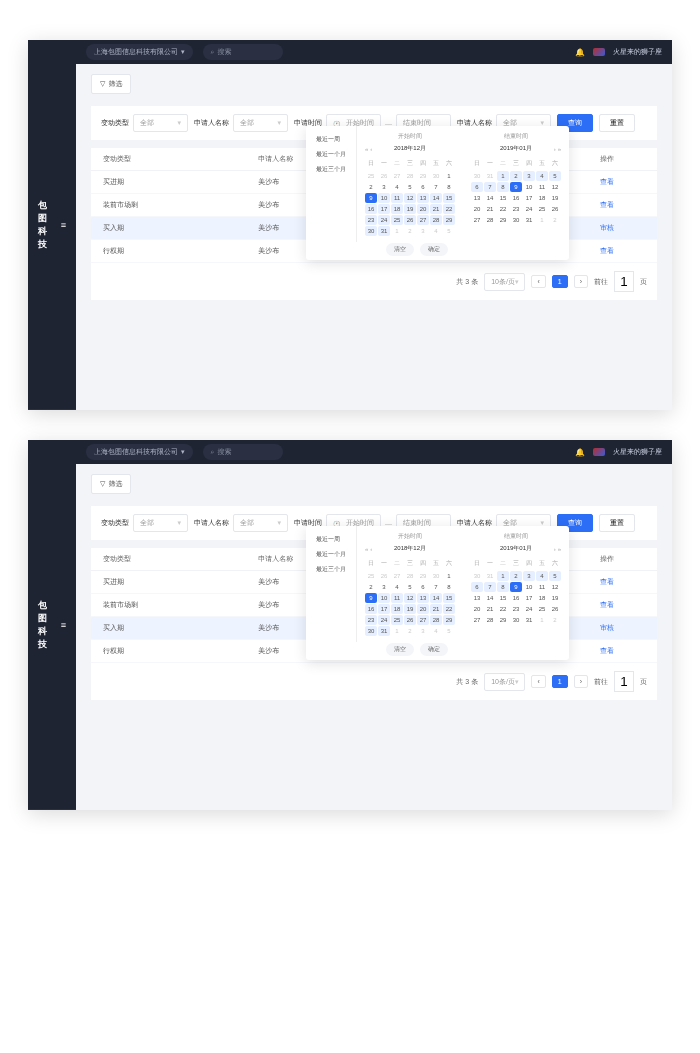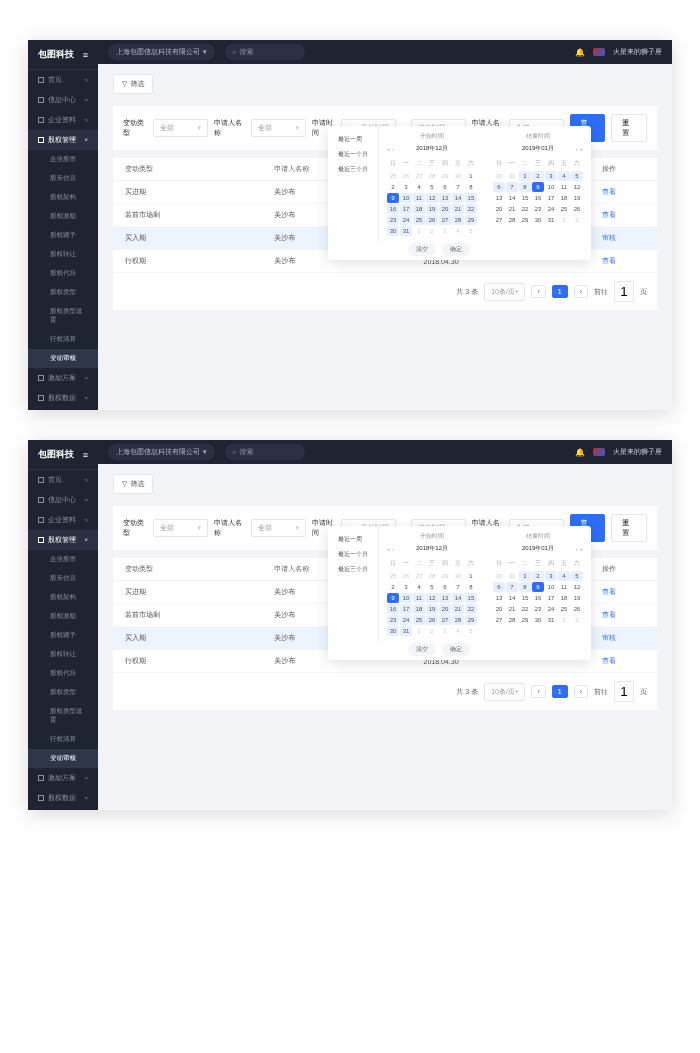--- a/index.html
+++ b/index.html
@@ -1,19 +1,19 @@
 <!DOCTYPE html>
 <html><head>
 <meta charset="utf-8">
 <style>
 * { margin: 0; padding: 0; box-sizing: border-box; }
 body { font-family: -apple-system, "PingFang SC", "Microsoft YaHei", sans-serif; background: #fff; font-size: 8px; }
 .page-title { text-align: center; font-size: 42px; color: #d8d8d8; letter-spacing: 8px; font-weight: 300; padding: 25px 0 15px; }
 .app { background: #1f2433; margin: 0 28px 30px; display: flex; height: 370px; box-shadow: 0 4px 20px rgba(0,0,0,.15); }
-.sidebar { width: 70px; background: #1f2433; color: #8a90a2; display: flex; flex-direction: column; font-size: 7px; }
+.sidebar { width: 48px; background: #1f2433; color: #8a90a2; display: flex; flex-direction: row; font-size: 7px; }
 .brand { color: #fff; font-size: 9px; font-weight: 600; padding: 8px 10px; display: flex; align-items: center; gap: 6px; border-bottom: 1px solid #2a3042; }
 .hamburger { margin-left: auto; cursor: pointer; }
 .nav { flex: 1; overflow: auto; }
 .nav-item { padding: 5px 10px; display: flex; align-items: center; gap: 4px; cursor: pointer; color: #8a90a2; }
 .nav-item.active { color: #fff; background: #2a3042; }
 .nav-item.sub { padding-left: 22px; font-size: 6.5px; }
 .nav-item.sub.active { background: #2e364a; color: #fff; }
 .nav-arrow { margin-left: auto; font-size: 6px; }
 .main { flex: 1; background: #f2f4f7; display: flex; flex-direction: column; }
 .topbar { background: #1f2433; height: 24px; display: flex; align-items: center; padding: 0 10px; gap: 10px; color: #8a90a2; }

